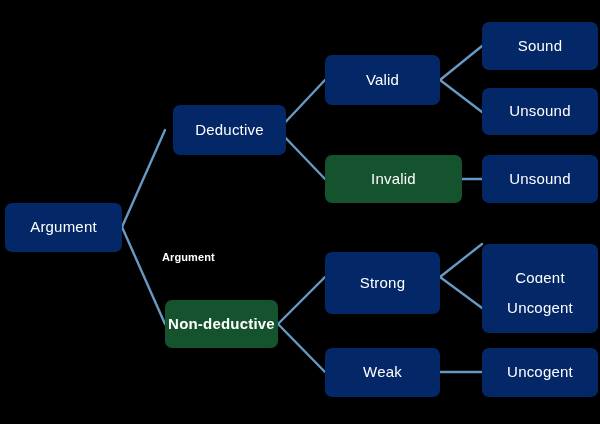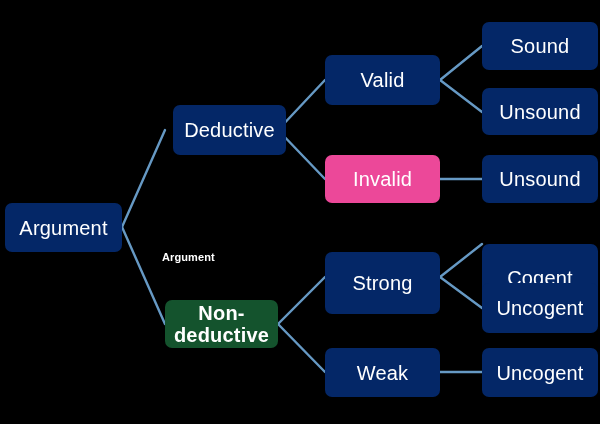--- a/index.html
+++ b/index.html
@@ -24,25 +24,24 @@
     pointer-events: none;
   }
   .node {
     position: absolute;
     background: #042767;
     border-radius: 7px;
     color: #ffffff;
     display: flex;
     align-items: center;
     justify-content: center;
-    font-size: 20px;
+    font-size: 15px;
     font-weight: 400;
     letter-spacing: 0.2px;
     box-sizing: border-box;
-    text-align: center;
     line-height: 1.1;
   }
   .floating-label {
     position: absolute;
     color: #ffffff;
     font-size: 11px;
     font-weight: 600;
     letter-spacing: 0.1px;
     white-space: nowrap;
   }
@@ -71,21 +70,21 @@
       </div>
       <div class="node" style="left: 173px; top: 105px; width: 113px; height: 50px; background: rgb(4, 39, 103); color: rgb(255, 255, 255);">
         <span>Deductive</span>
       </div>
       <div class="node" style="left: 165px; top: 300px; width: 113px; height: 48px; background: #14532d; color: rgb(255, 255, 255); font-weight: bold;">
         <span>Non-deductive</span>
       </div>
       <div class="node" style="left: 325px; top: 55px; width: 115px; height: 50px; background: rgb(4, 39, 103); color: rgb(255, 255, 255);">
         <span>Valid</span>
       </div>
-      <div class="node" style="left: 325px; top: 155px; width: 115px; height: 48px; background: #ec4899; color: rgb(255, 255, 255);">
+      <div class="node" style="left: 325px; top: 155px; width: 137px; height: 48px; background: #14532d; color: rgb(255, 255, 255);">
         <span>Invalid</span>
       </div>
       <div class="node" style="left: 325px; top: 252px; width: 115px; height: 62px; background: rgb(4, 39, 103); color: rgb(255, 255, 255);">
         <span>Strong</span>
       </div>
       <div class="node" style="left: 325px; top: 348px; width: 115px; height: 49px; background: rgb(4, 39, 103); color: rgb(255, 255, 255);">
         <span>Weak</span>
       </div>
       <div class="node" style="left: 482px; top: 22px; width: 116px; height: 48px; background: rgb(4, 39, 103); color: rgb(255, 255, 255);">
         <span>Sound</span>

